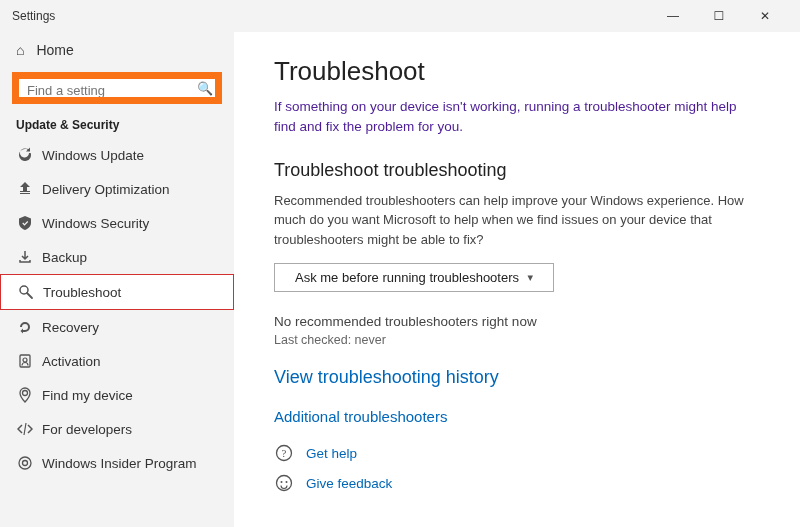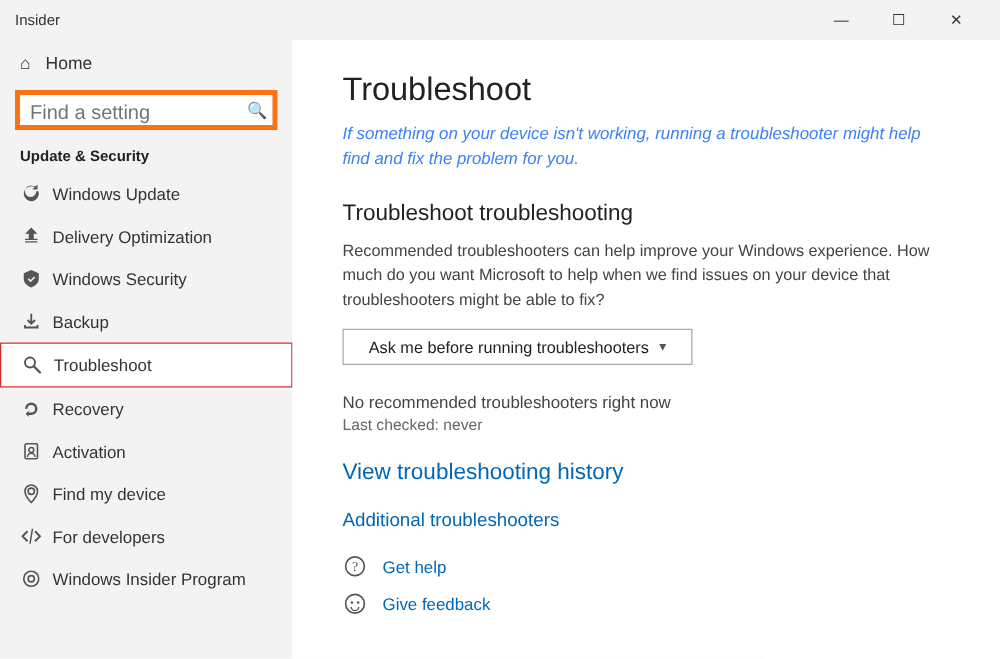--- a/index.html
+++ b/index.html
@@ -66,23 +66,23 @@
       gap: 12px;
       color: #333;
     }
     .sidebar-search {
       margin: 4px 12px 8px 12px;
       position: relative;
     }
     .sidebar-search input {
       width: 100%;
       height: 32px;
-      border: 4px solid #f97316;
+      border: 7px solid #f97316;
       padding: 5px 30px 0 8px;
-      font-size: 16px;
+      font-size: 13px;
       background: #fff;
       color: #555;
       outline: none;
     }
     .sidebar-search-icon {
       position: absolute;
       right: 8px;
       top: 50%;
       transform: translateY(-50%);
       color: #555;
@@ -126,25 +126,24 @@
       background: #fff;
     }
     .page-title {
       font-size: 26px;
       font-weight: 300;
       color: #222;
       margin-bottom: 10px;
     }
     .page-desc {
       font-size: 13.5px;
-      color: #3b82f6;
+      color: #4c1d95;
       margin-bottom: 22px;
       max-width: 500px;
       line-height: 1.5;
-      font-style: italic;
     }
     .section-title {
       font-size: 18px;
       font-weight: 400;
       color: #222;
       margin-bottom: 10px;
     }
     .section-desc {
       font-size: 13px;
       color: #444;
@@ -215,21 +214,21 @@
     .help-link {
       font-size: 13.5px;
       color: #0067b8;
       cursor: pointer;
     }
   </style>
 </head>
 <body>
 
 <div class="title-bar">
-  <span class="title-bar-title">Insider</span>
+  <span class="title-bar-title">Settings</span>
   <div class="title-bar-controls">
     <button class="title-bar-btn">—</button>
     <button class="title-bar-btn">☐</button>
     <button class="title-bar-btn close">✕</button>
   </div>
 </div>
 
 <div class="app-body">
 
   <div class="sidebar">

